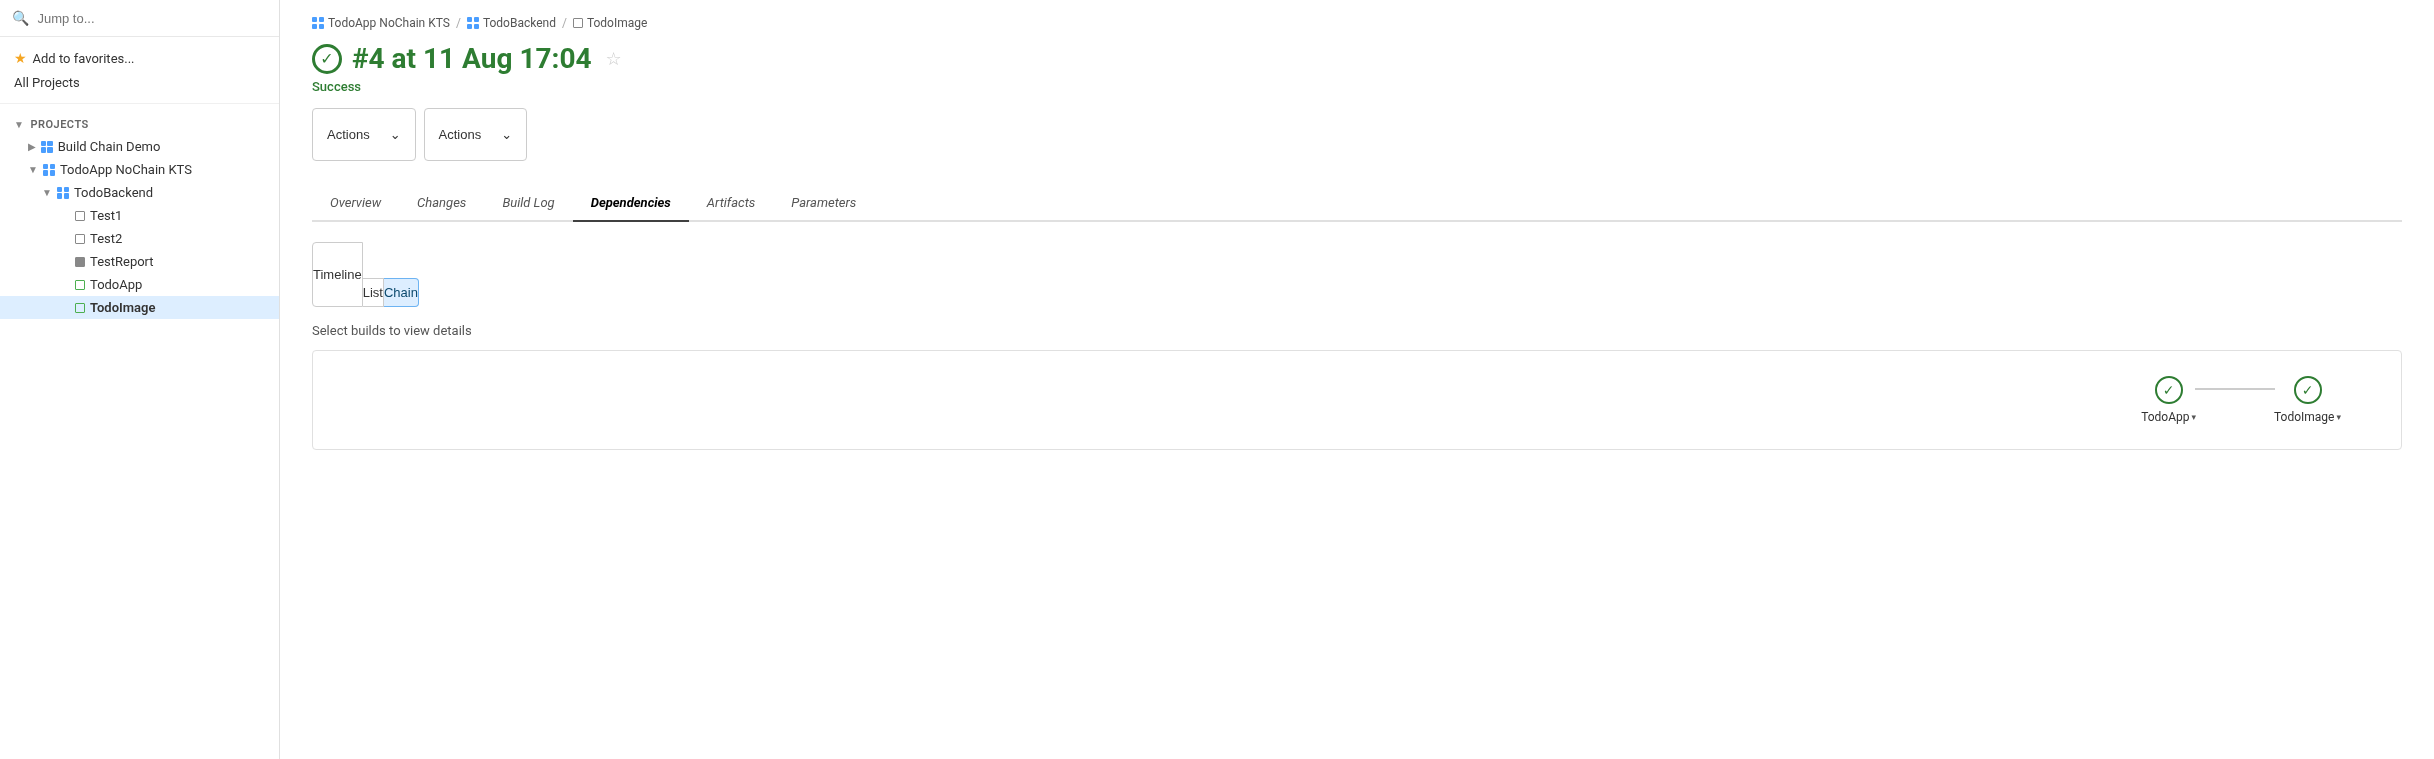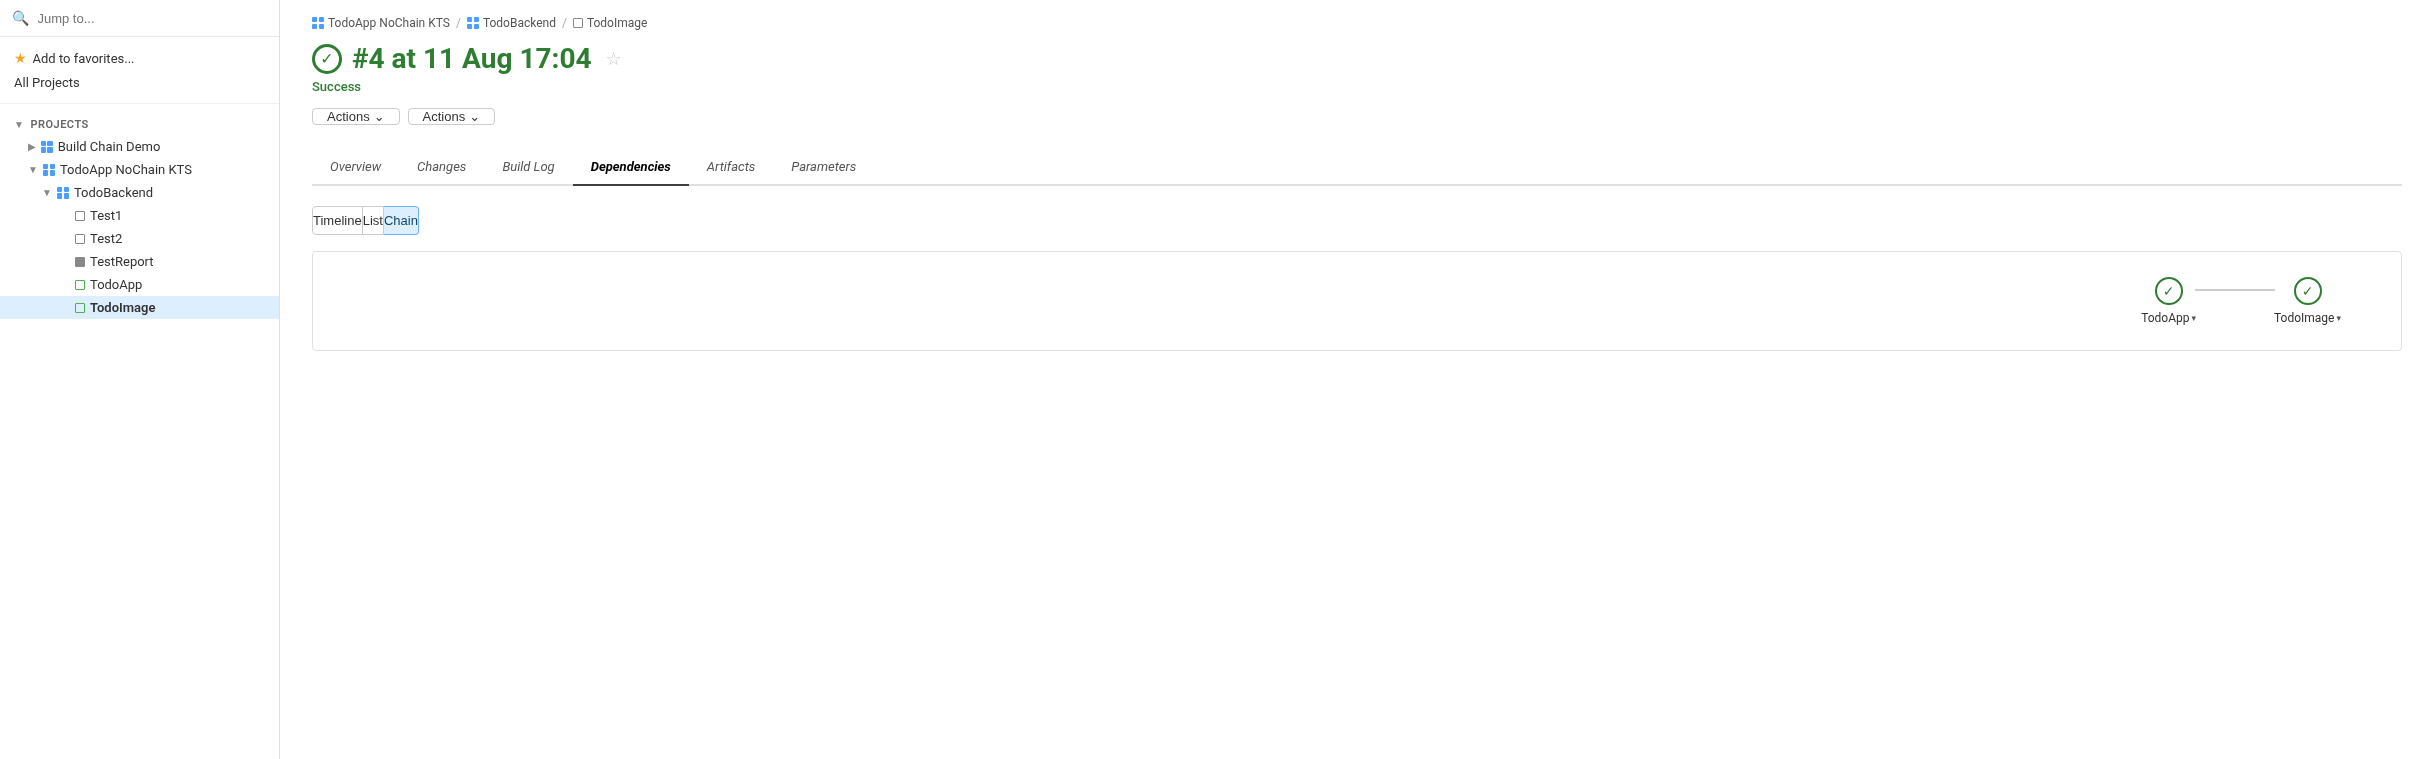--- a/index.html
+++ b/index.html
@@ -186,22 +186,22 @@
 
     .action-buttons {
       display: flex;
       gap: 8px;
       margin-bottom: 24px;
     }
 
     .btn-action {
       display: flex;
       align-items: center;
-      gap: 4px;
-      padding: 0 14px;
+      gap: 20px;
+      padding: 18px 14px;
       border: 1px solid #ccc;
       border-radius: 4px;
       background: #fff;
       cursor: pointer;
       font-size: 13px;
       color: #333;
     }
 
     .tabs {
       display: flex;
@@ -236,21 +236,21 @@
       padding: 6px 0;
       border: 1px solid #ccc;
       background: #fff;
       cursor: pointer;
       font-size: 13px;
       color: #333;
     }
 
     .sub-tab:first-child { border-radius: 4px 0 0 4px; }
     .sub-tab:last-child { border-radius: 0 4px 4px 0; }
-    .sub-tab + .sub-tab { border-left: none; }
+    .sub-tab + .sub-tab { border-left: none; margin-top: 36px; }
     .sub-tab.active { background: #ddeeff; border-color: #6db3f2; color: #0c4a6e; }
 
     .select-builds-text {
       color: #555;
       font-size: 13px;
       margin-bottom: 12px;
     }
 
     .chain-container {
       border: 1px solid #e0e0e0;
@@ -457,20 +457,21 @@
     <div class="tab-item">Artifacts</div>
     <div class="tab-item">Parameters</div>
   </div>
 
   <div class="sub-tabs">
     <button class="sub-tab">Timeline</button>
     <button class="sub-tab">List</button>
     <button class="sub-tab active">Chain</button>
   </div>
 
+  <p class="select-builds-text">Select builds to view details</p>
 
   <div class="chain-container">
     <div class="chain-nodes">
 
       <div class="chain-node">
         <div class="chain-node-circle">✓</div>
         <div class="chain-node-label">
           <span>TodoApp</span>
           <span class="chevron-small">▾</span>
         </div>

